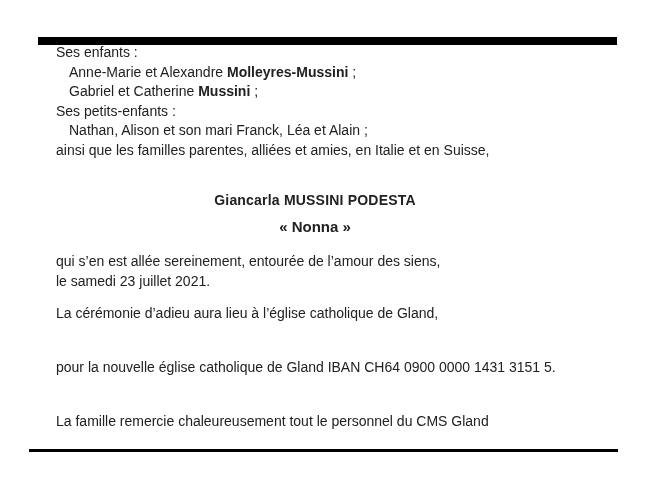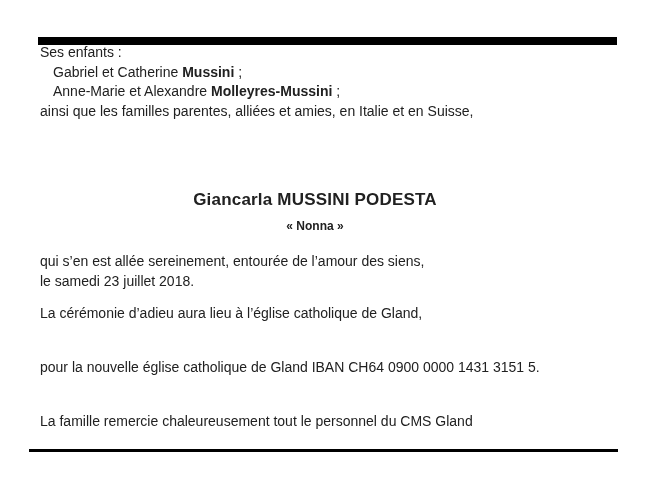--- a/index.html
+++ b/index.html
@@ -19,21 +19,21 @@
   }
   .rule {
     position: absolute;
     background: #000000;
   }
   #top-rule    { left: 38px; top: 37px;  width: 579px; height: 8px; }
   #bottom-rule { left: 29px; top: 449px; width: 589px; height: 3px; }
 
   .block {
     position: absolute;
-    left: 40px;
+    left: 56px;
     white-space: nowrap;
   }
   .line { white-space: nowrap; }
   .indent { padding-left: 13px; }
   .bold { font-weight: bold; }
 
   #family-block   { top: 43px;  }
   #passing-block  { top: 252px; }
   #ceremony-block { top: 304px; text-align: center; }
   #donation-block { top: 358px; }
@@ -41,49 +41,51 @@
 
   .center-block {
     position: absolute;
     left: 0;
     width: 630px;
     text-align: center;
     white-space: nowrap;
   }
   #deceased-name {
     top: 189px;
-    font-size: 17px;
+    font-size: 14px;
     line-height: 22px;
     font-weight: bold;
     letter-spacing: 0.2px;
   }
   #nickname {
     top: 217px;
-    font-size: 12px;
+    font-size: 15px;
     font-weight: bold;
   }
 </style>
 </head>
 <body>
 
 <div class="rule" id="top-rule"></div>
 
 <div class="block" id="family-block">
   <div class="line">Ses enfants :</div>
+  <div class="line indent"><span>Anne-Marie et Alexandre </span><span class="bold">Molleyres-Mussini</span><span> ;</span></div>
   <div class="line indent"><span>Gabriel et Catherine </span><span class="bold">Mussini</span><span> ;</span></div>
-  <div class="line indent"><span>Anne-Marie et Alexandre </span><span class="bold">Molleyres-Mussini</span><span> ;</span></div>
+  <div class="line">Ses petits-enfants :</div>
+  <div class="line indent">Nathan, Alison et son mari Franck, Léa et Alain ;</div>
   <div class="line">ainsi que les familles parentes, alliées et amies, en Italie et en Suisse,</div>
 </div>
 
 <div class="center-block" id="deceased-name">Giancarla MUSSINI PODESTA</div>
 <div class="center-block" id="nickname">« Nonna »</div>
 
 <div class="block" id="passing-block">
   <div class="line">qui s’en est allée sereinement, entourée de l’amour des siens,</div>
-  <div class="line">le samedi 23 juillet 2018.</div>
+  <div class="line">le samedi 23 juillet 2021.</div>
 </div>
 
 <div class="block" id="ceremony-block">
   <div class="line">La cérémonie d’adieu aura lieu à l’église catholique de Gland,</div>
 </div>
 
 <div class="block" id="donation-block">
   <div class="line">pour la nouvelle église catholique de Gland IBAN CH64 0900 0000 1431 3151 5.</div>
 </div>
 

